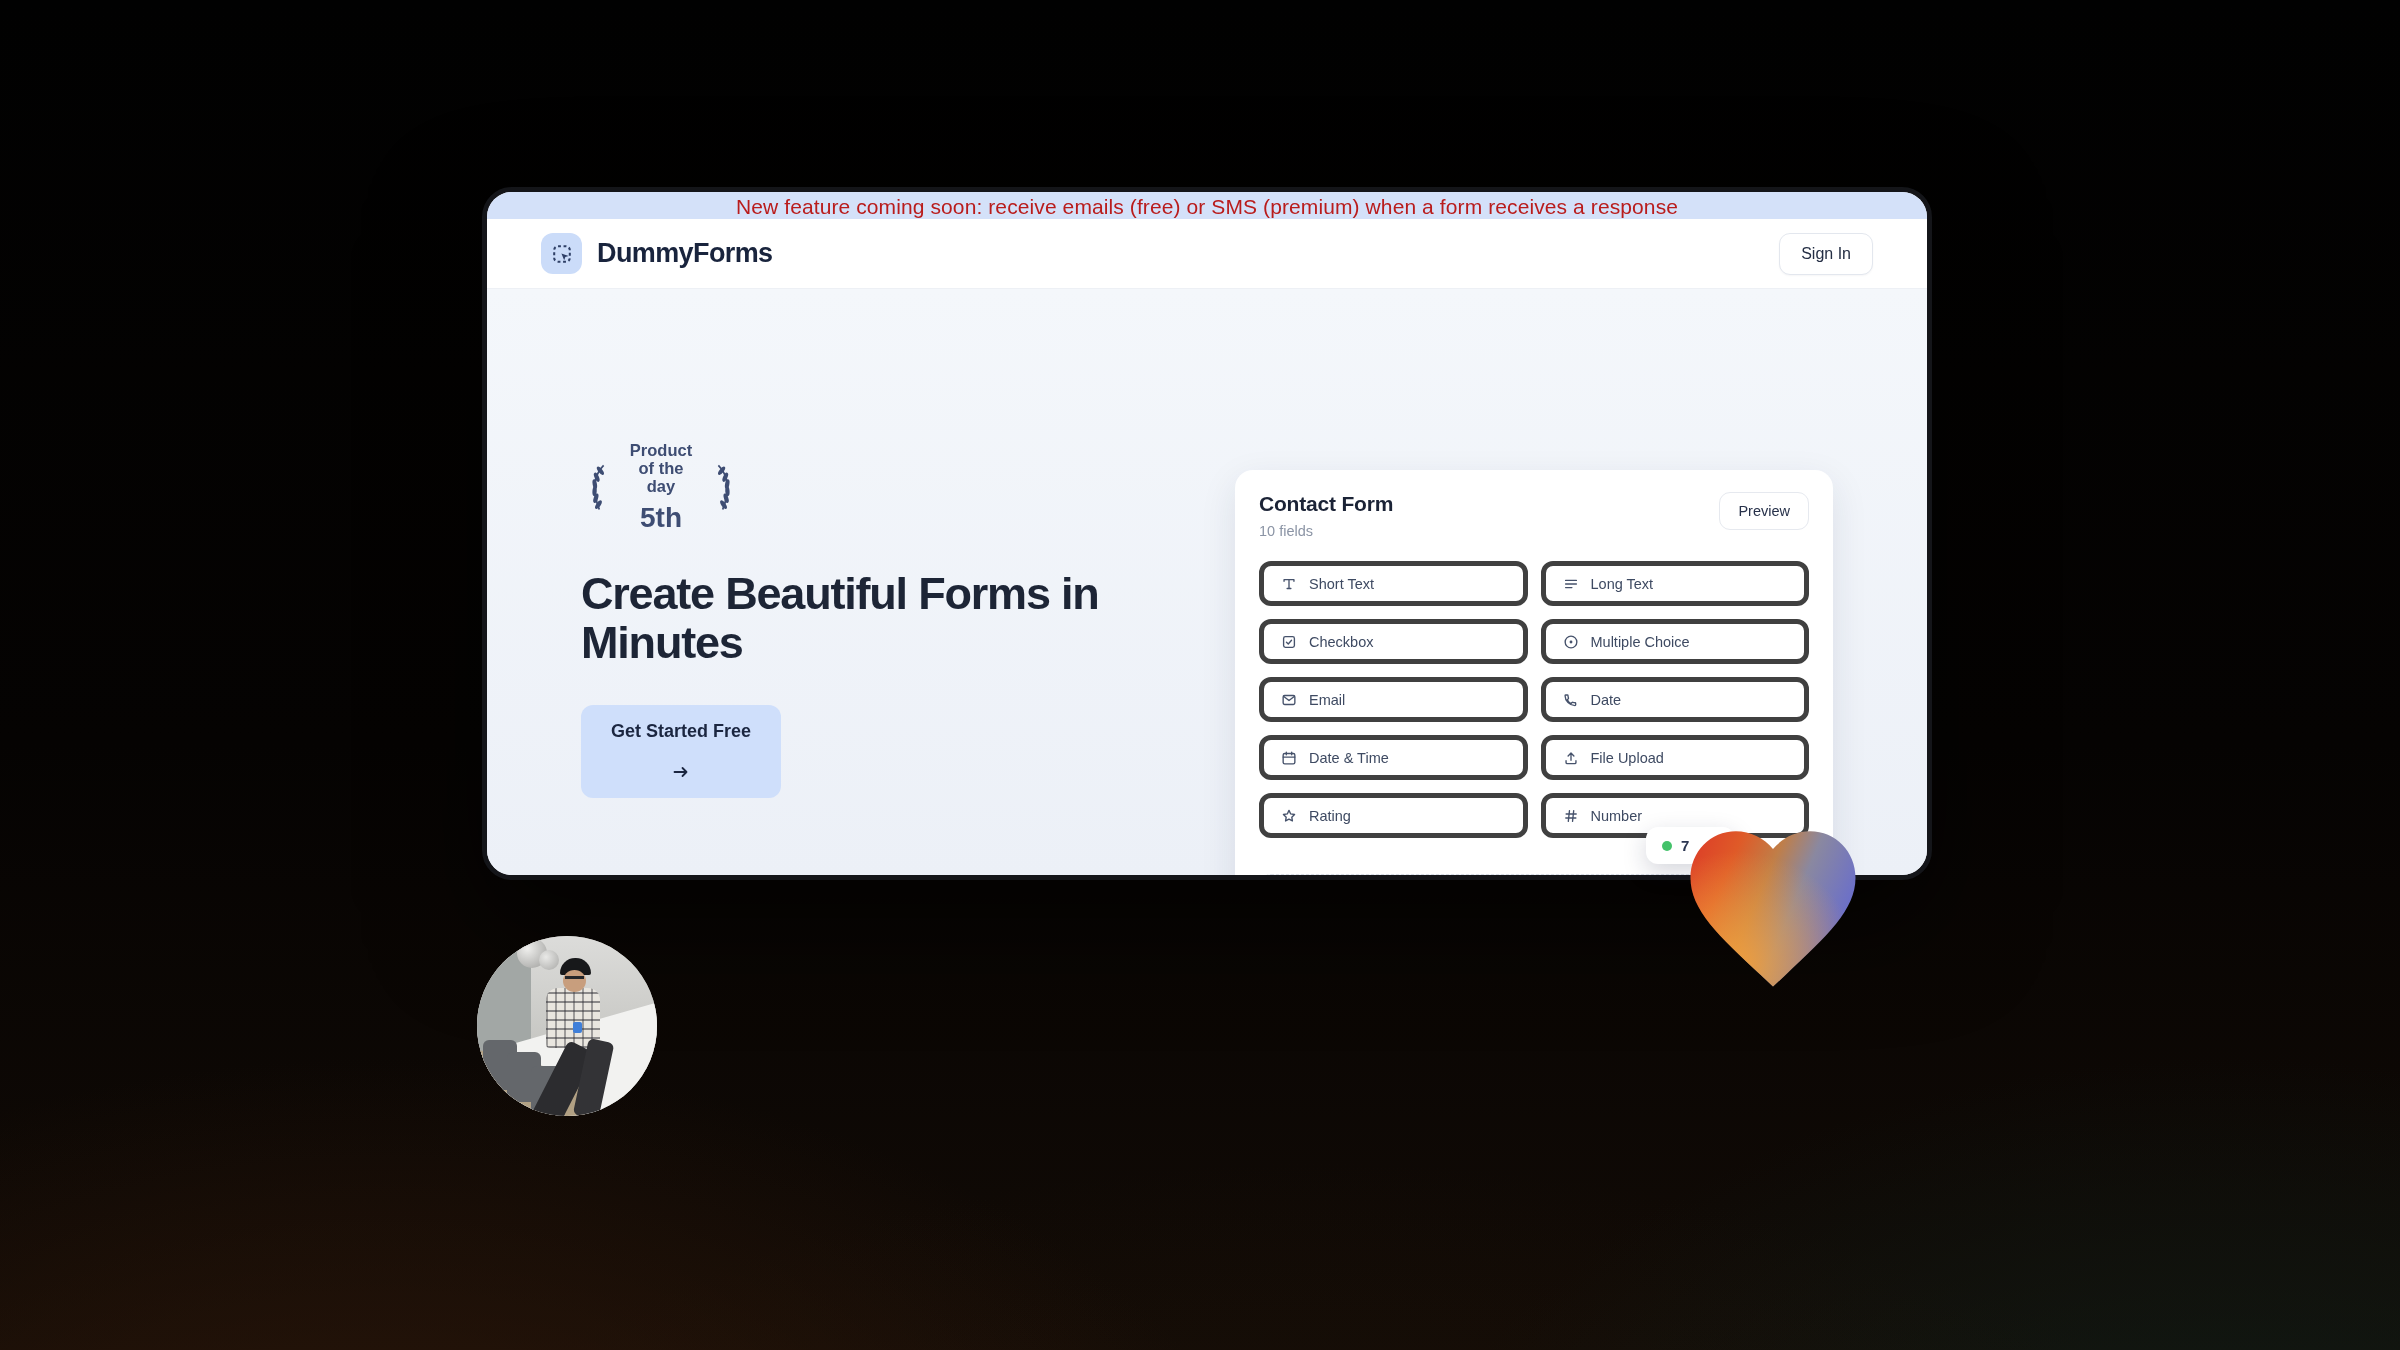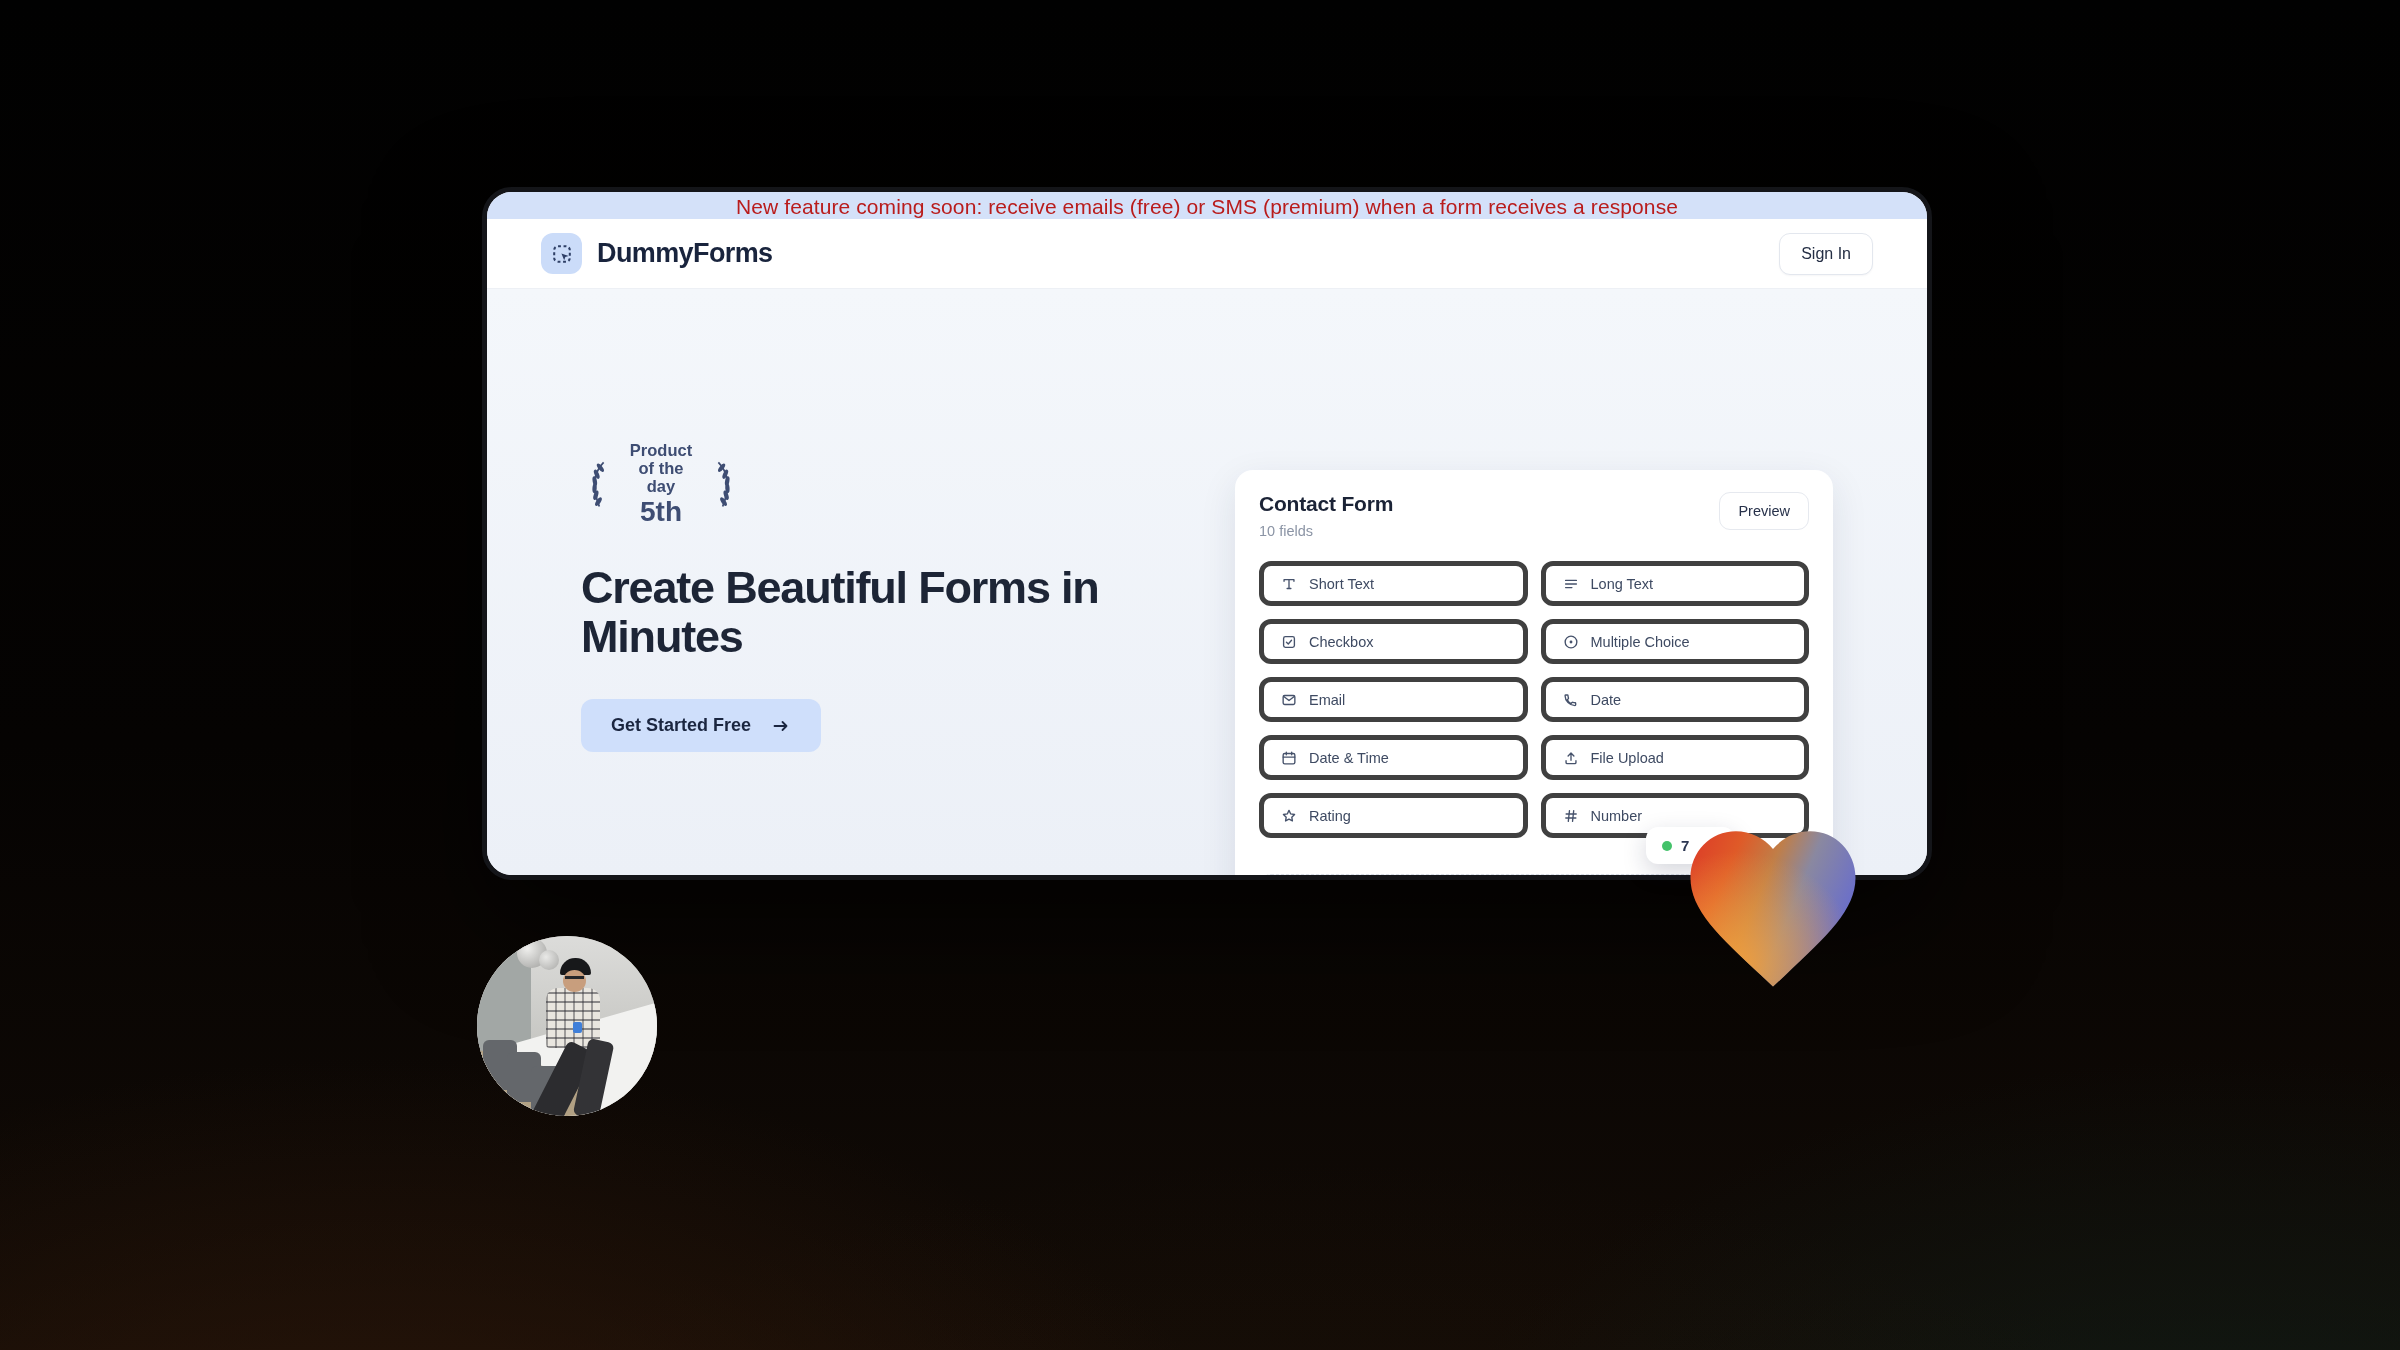--- a/index.html
+++ b/index.html
@@ -32,27 +32,27 @@
   .hero{position:relative;height:587px;
     background:linear-gradient(180deg,#f4f7fb 0%,#ecf0f7 100%);}
 
   
   .left-col{position:absolute;left:94px;top:0;width:580px;}
   .potd{margin-top:152px;display:flex;align-items:center;gap:16px;width:160px;color:#3e4d73;}
   .potd svg{width:28px;height:52px;flex:none;}
   .potd .mirror{transform:scaleX(-1);}
   .potd-text{text-align:center;line-height:1.1;}
   .potd-line1{font-size:16.5px;font-weight:700;}
-  .potd-line2{font-size:28px;font-weight:700;margin-top:2px;}
+  .potd-line2{font-size:28px;font-weight:700;margin-top:8px;}
   h1.hero-title{margin:36px 0 0 0;font-size:45px;line-height:1.08;letter-spacing:-1.2px;
     font-weight:700;color:#1d2536;width:560px;}
   .hero-desc{margin-top:24px;width:575px;font-size:20.5px;line-height:1.44;color:#5b6578;}
   .cta{margin-top:38px;display:inline-flex;align-items:center;gap:20px;background:#cfdffb;
     border:none;border-radius:12px;padding:16px 30px;font-size:18px;font-weight:600;
-    color:#1b2640;cursor:pointer;font-family:"Liberation Sans",sans-serif;}
+    color:#1b2640;cursor:pointer;font-family:"Liberation Sans",sans-serif;flex-direction:column;}
   .cta svg{width:20px;height:20px;stroke:#1b2640;fill:none;stroke-width:1.8;}
 
   
   .card{position:absolute;left:748px;top:181px;width:598px;height:482px;background:#fff;
     border-radius:18px;box-shadow:0 12px 36px rgba(25,35,65,.10);box-sizing:border-box;
     padding:22px 24px;}
   .card-head{display:flex;align-items:flex-start;}
   .card-title{font-size:21px;font-weight:700;color:#1b2336;letter-spacing:-.2px;}
   .card-sub{margin-top:7px;font-size:14.5px;color:#8b94a5;}
   .preview-btn{margin-left:auto;background:#fff;border:1px solid #e6e9ef;border-radius:11px;

